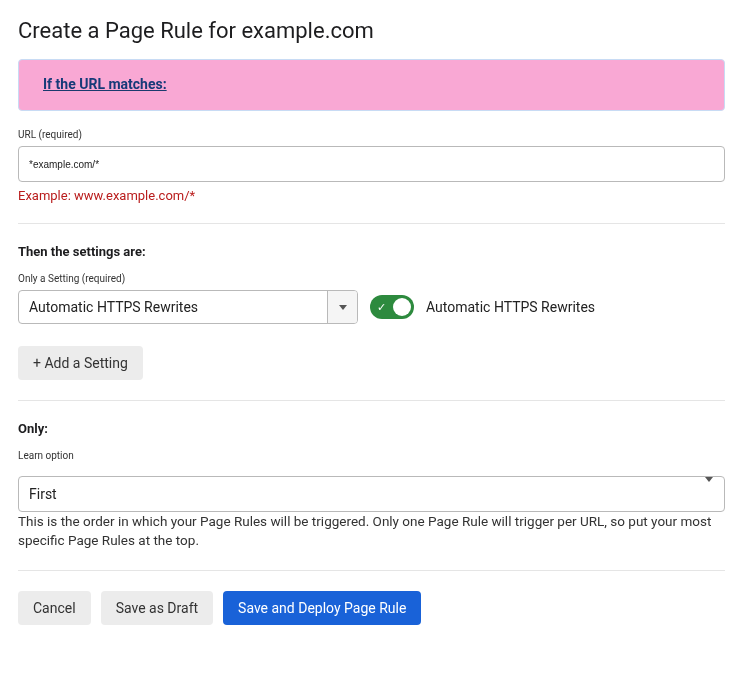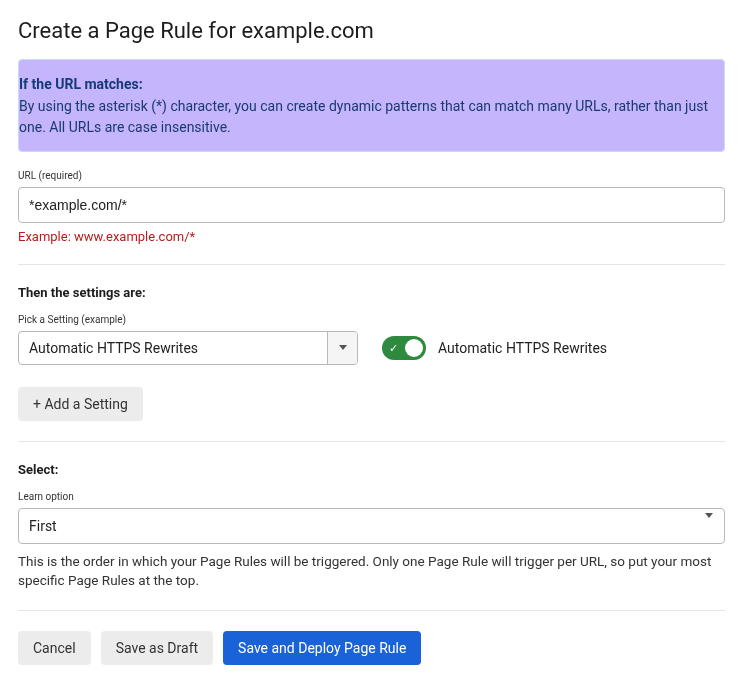--- a/index.html
+++ b/index.html
@@ -9,27 +9,28 @@
       padding: 18px;
       width: 743px;
       font-size: 14px;
     }
     h1.page-title {
       font-size: 22px;
       font-weight: 400;
       margin-bottom: 16px;
     }
     .info-banner {
-      background: #c4b5fd;
+      background: #f9a8d4;
       border: 1px solid #c8dbf4;
       border-radius: 4px;
-      padding: 14px 0;
+      padding: 14px 24px;
       margin-bottom: 18px;
       color: #1a3a6e;
       line-height: 1.45;
+      text-decoration: underline;
     }
     .info-banner .banner-title {
       font-weight: 700;
       color: #163a78;
       margin-bottom: 2px;
     }
     .info-banner .banner-body {
       color: #1a3a6e;
     }
     .info-banner a.banner-link {
@@ -43,41 +44,41 @@
       margin-bottom: 6px;
       display: block;
       color: #333;
     }
     .url-input {
       width: 100%;
       height: 36px;
       border: 1px solid #b9b9b9;
       border-radius: 4px;
       padding: 0 10px;
-      font-size: 14px;
+      font-size: 10px;
       color: #222;
     }
     .example-hint {
       font-size: 13px;
       color: #b91c1c;
       margin-top: 6px;
     }
     .divider {
       border: none;
       border-top: 1px solid #e5e5e5;
       margin: 20px 0;
     }
     .section-heading {
       font-size: 13px;
       font-weight: 700;
       margin-bottom: 14px;
     }
     .setting-row {
       display: flex;
-      gap: 24px;
+      gap: 12px;
       margin-bottom: 22px;
     }
     .combo {
       display: flex;
       width: 340px;
       border: 1px solid #b9b9b9;
       border-radius: 4px;
       overflow: hidden;
       height: 34px;
       background: #fff;
@@ -171,60 +172,59 @@
       height: 36px;
       border: 1px solid #b9b9b9;
       border-radius: 4px;
       background: #fff;
       padding: 0 45px 0 10px;
       font-size: 14px;
       color: #222;
       appearance: none;
       -webkit-appearance: none;
       font-family: inherit;
+      margin-top: 9px;
     }
     .order-select-wrap .select-chevron {
       position: absolute;
       right: 12px;
       top: 50%;
       transform: translateY(-50%);
       pointer-events: none;
     }
     .help-text {
       font-size: 13.5px;
       color: #333;
-      margin-top: 8px;
       line-height: 1.4;
     }
     .button-row {
       display: flex;
       gap: 10px;
     }
   </style>
 </head>
 <body>
 
 
 
 <h1 class="page-title">Create a Page Rule for example.com</h1>
 
 <div class="info-banner">
   <div class="banner-title">If the URL matches:</div>
-  <div class="banner-body">By using the asterisk (*) character, you can create dynamic patterns that can match many URLs, rather than just one. All URLs are case insensitive.</div>
 </div>
 
 <label class="field-label">URL (required)</label>
 <input type="text" class="url-input" value="*example.com/*" style="">
 <div class="example-hint">Example: www.example.com/*</div>
 
 <hr class="divider">
 
 <div class="section-heading">Then the settings are:</div>
 
-<label class="field-label">Pick a Setting (example)</label>
+<label class="field-label">Only a Setting (required)</label>
 
 <div class="setting-row">
   <div class="combo">
     <div class="combo-value">Automatic HTTPS Rewrites</div>
     <div class="combo-arrow">
       <span class="chevron-down"></span>
     </div>
   </div>
 
   <div class="toggle-group">
@@ -233,21 +233,21 @@
       <span class="knob"></span>
     </div>
     <span class="toggle-label">Automatic HTTPS Rewrites</span>
   </div>
 </div>
 
 <button class="btn btn-add">+ Add a Setting</button>
 
 <hr class="divider">
 
-<div class="section-heading">Select:</div>
+<div class="section-heading">Only:</div>
 
 <label class="field-label">Learn option</label>
 
 <div class="order-select-wrap">
   <select class="order-select">
     <option>First</option>
   </select>
   <span class="select-chevron">
     <span class="chevron-down"></span>
   </span>

